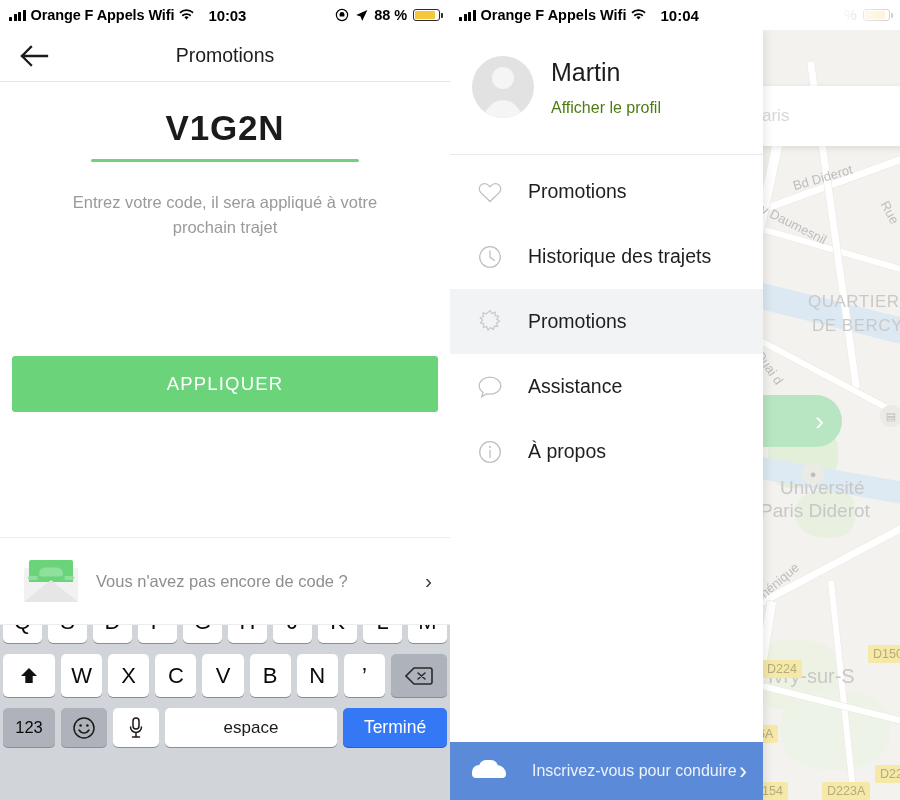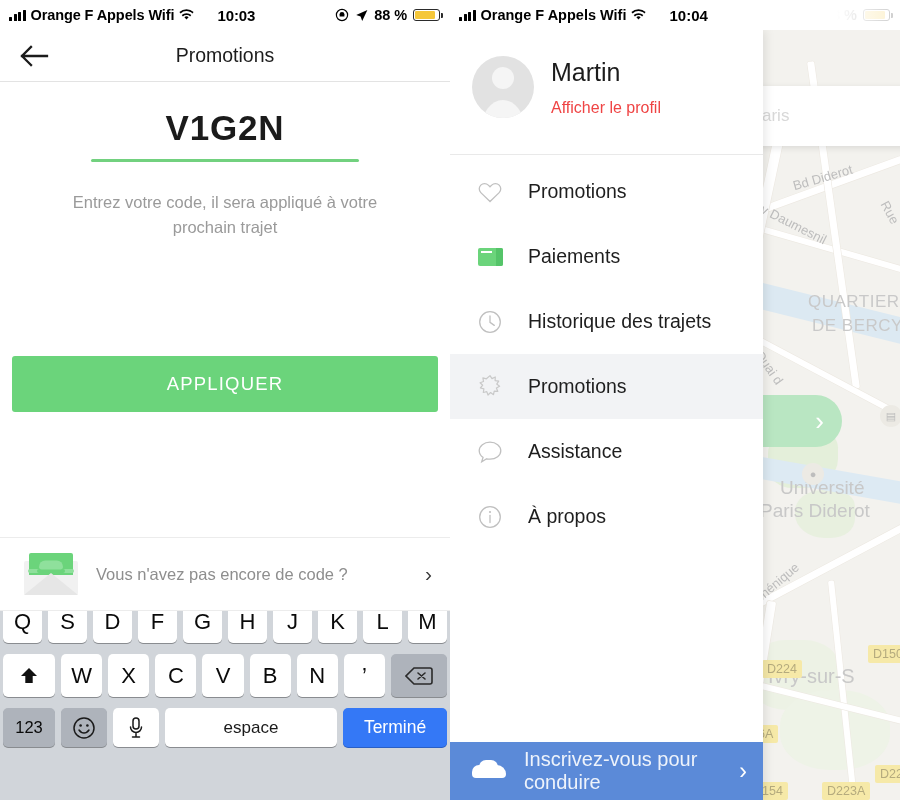--- a/index.html
+++ b/index.html
@@ -30,21 +30,21 @@
   }
   .sb-left { display: flex; align-items: center; gap: 5px; }
   .sb-right { margin-left: auto; display: flex; align-items: center; gap: 6px; }
   .signal { display: flex; align-items: flex-end; gap: 1.5px; height: 11px; }
   .signal i { display: block; width: 3px; background: #000; border-radius: 0.5px; }
   .signal i:nth-child(1) { height: 4px; }
   .signal i:nth-child(2) { height: 7px; }
   .signal i:nth-child(3) { height: 9px; }
   .signal i:nth-child(4) { height: 11px; }
   .carrier { font-size: 14.5px; font-weight: bold; }
-  .clock { font-size: 15px; font-weight: bold; margin-left: 18px; }
+  .clock { font-size: 15px; font-weight: bold; margin-left: 9px; }
   .battery {
     width: 27px; height: 12.5px; border: 1.3px solid #2b2b2b;
     border-radius: 3px; position: relative; padding: 1.2px;
   }
   .battery::after {
     content: ""; position: absolute; right: -3.5px; top: 3.6px;
     width: 2px; height: 4.2px; background: #2b2b2b; border-radius: 0 1px 1px 0;
   }
   .battery b { display: block; height: 100%; width: 88%; background: #F5C73A; border-radius: 1.3px; }
   .pct { font-size: 14.5px; font-weight: bold; }
@@ -82,21 +82,21 @@
     font-size: 16.5px; line-height: 25px; color: #9a9a9a; text-align: center;
   }
   .apply-btn {
     position: absolute; left: 12px; right: 12px; top: 274px;
     height: 56px; background: #6BD47B; border: none; border-radius: 3px;
     color: #ffffff; font-size: 18.5px; letter-spacing: 1.2px;
     font-family: inherit; cursor: pointer;
   }
   .referral-row {
     position: absolute; left: 0; right: 0; top: 455px;
-    height: 74px; border-top: 1px solid #ececec; border-bottom: 1px solid #ececec;
+    height: 88px; border-top: 1px solid #ececec; border-bottom: 1px solid #ececec;
     display: flex; align-items: center; padding: 0 12px 0 20px; cursor: pointer;
     background: #fff;
   }
   .envelope { width: 62px; height: 46px; position: relative; flex: 0 0 62px; }
   .env-body {
     position: absolute; left: 4px; bottom: 2px; width: 54px; height: 34px;
     background: #f1f1f1; border-radius: 2px;
   }
   .env-flap {
     position: absolute; left: 4px; bottom: 2px; width: 0; height: 0;
@@ -237,21 +237,21 @@
   .avatar::before {
     content: ""; position: absolute; left: 50%; top: 11px; transform: translateX(-50%);
     width: 22px; height: 22px; border-radius: 50%; background: #F5F5F5;
   }
   .avatar::after {
     content: ""; position: absolute; left: 50%; bottom: -12px; transform: translateX(-50%);
     width: 44px; height: 30px; border-radius: 50% 50% 0 0 / 100% 100% 0 0; background: #F5F5F5;
   }
   .profile-text { margin-left: 17px; }
   .profile-name { font-size: 25px; color: #1c1c1c; line-height: 32px; font-weight: 400; }
-  .profile-sub { font-size: 16px; color: #ef4444; line-height: 23px; margin-top: 8px; }
+  .profile-sub { font-size: 16px; color: #4d7c0f; line-height: 23px; margin-top: 8px; }
   .menu { padding-top: 4px; }
   .menu-item {
     height: 65px; display: flex; align-items: center; padding-left: 22px; cursor: pointer;
   }
   .menu-item.active { background: #F2F3F5; }
   .menu-icon {
     width: 36px; flex: 0 0 36px; display: flex; align-items: center; justify-content: center;
     color: #b9b9b9;
   }
   .menu-label { margin-left: 20px; font-size: 19.5px; color: #1e1e1e; }
@@ -271,21 +271,21 @@
     cursor: pointer; z-index: 7;
   }
   .drive-car {
     width: 34px; height: 13px; background: #ffffff; position: relative; flex: 0 0 34px;
     border-radius: 7px 9px 4px 4px;
   }
   .drive-car::before {
     content:""; position:absolute; left:7px; top:-5px; width:19px; height:8px;
     background:#ffffff; border-radius: 7px 7px 0 0;
   }
-  .drive-label { margin-left: 18px; font-size: 20px; color: #eef3fb; flex: 1 1 auto; }
+  .drive-label { margin-left: 26px; font-size: 16px; color: #eef3fb; flex: 1 1 auto; }
   .drive-chev { color: #ffffff; font-size: 23px; }
 
   svg { display: block; }
 </style>
 </head>
 <body>
 
 <div class="screen">
 
   <div class="pane-left">
@@ -527,26 +527,20 @@
       <div class="menu">
         <div class="menu-item">
           <div class="menu-icon">
             <svg width="26" height="24" viewBox="0 0 26 24">
                 <path d="M13 21.5 3.8 12.6a5.3 5.3 0 0 1 7.5-7.5L13 6.8l1.7-1.7a5.3 5.3 0 0 1 7.5 7.5z" fill="none" stroke="#c0c0c0" stroke-width="1.3"></path>
               </svg>
           </div>
           <div class="menu-label">Promotions</div>
         </div>
 
-        <div class="menu-item">
-          <div class="menu-icon">
-            <div class="card-icon"></div>
-          </div>
-          <div class="menu-label">Paiements</div>
-        </div>
 
         <div class="menu-item">
           <div class="menu-icon">
             <svg width="24" height="24" viewBox="0 0 24 24">
                 <circle cx="12" cy="12" r="10.3" fill="none" stroke="#c0c0c0" stroke-width="1.3"></circle>
                 <path d="M12 6v6.4l4.3 3" fill="none" stroke="#c0c0c0" stroke-width="1.3" stroke-linecap="round"></path>
               </svg>
           </div>
           <div class="menu-label">Historique des trajets</div>
         </div>

